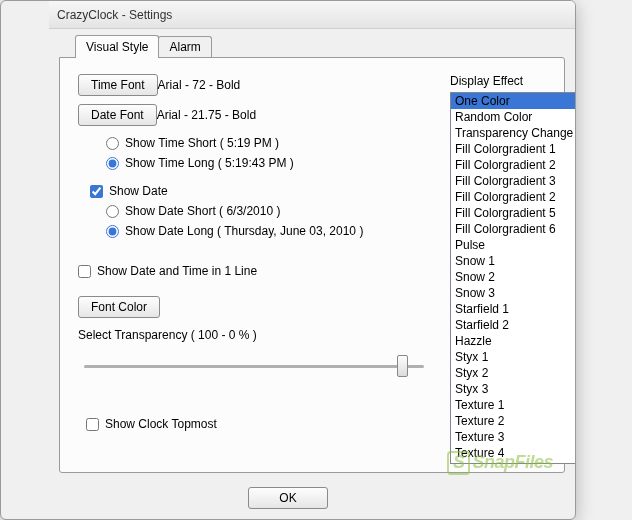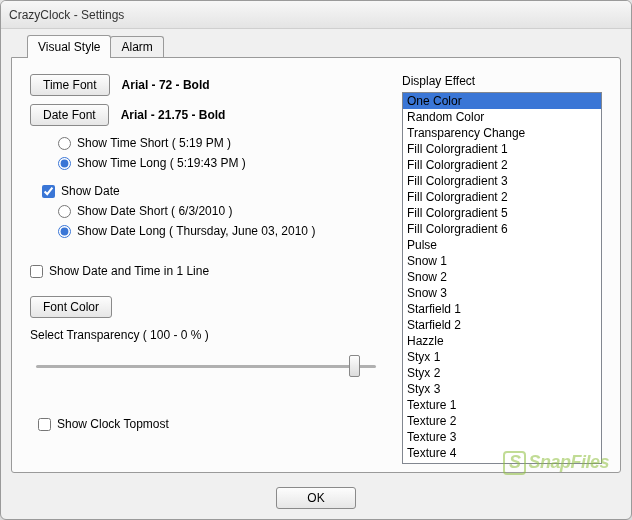--- a/index.html
+++ b/index.html
@@ -4,28 +4,29 @@
 <style>
   * { box-sizing: border-box; }
   body {
     margin: 0;
     font-family: 'Segoe UI', Tahoma, sans-serif;
     font-size: 12px;
     background: #f0f0f0;
     color: #000;
   }
   .window {
-    width: 632px;
+    width: 576px;
     height: 520px;
     background: #f0f0f0;
     border: 1px solid #9a9a9a;
     border-radius: 6px;
     box-shadow: 0 4px 18px rgba(0,0,0,0.25);
     position: relative;
     overflow: hidden;
+    padding-left: 48px;
   }
   .title-bar {
     height: 28px;
     background: linear-gradient(#f7f7f7,#e4e4e4);
     border-bottom: 1px solid #cfcfcf;
     display: flex;
     align-items: center;
     padding: 0 8px;
     font-size: 12px;
   }
@@ -71,22 +72,22 @@
   .right-col { width:200px; }
   .btn {
     border:1px solid #8a8a8a;
     background:linear-gradient(#fdfdfd,#e6e6e6);
     padding:3px 12px;
     font-size:12px;
     border-radius:3px;
     cursor:pointer;
     min-width:70px;
   }
-  .font-row { display:flex; align-items:center; gap:12px; margin-bottom:8px;}
-  .font-row .label { font-weight:bold; }
+  .font-row { display:flex; align-items:center; gap:0; margin-bottom:8px;}
+  .font-row .label { font-weight:normal; }
   .radio-group { margin:10px 0 14px 28px; }
   .radio-line, .check-line { display:flex; align-items:center; gap:6px; margin:6px 0; font-size:12px;}
   input[type=radio],input[type=checkbox]{ margin:0; width:13px; height:13px; accent-color:#3a76d6;}
   .check-line.top { margin-left:12px;}
   .section-gap { height:6px; }
   .transparency-label { margin-top:10px; }
   .slider-wrap { margin:10px 4px 0 4px; width:340px;}
   input[type=range]{
     width:100%;
     -webkit-appearance:none;

